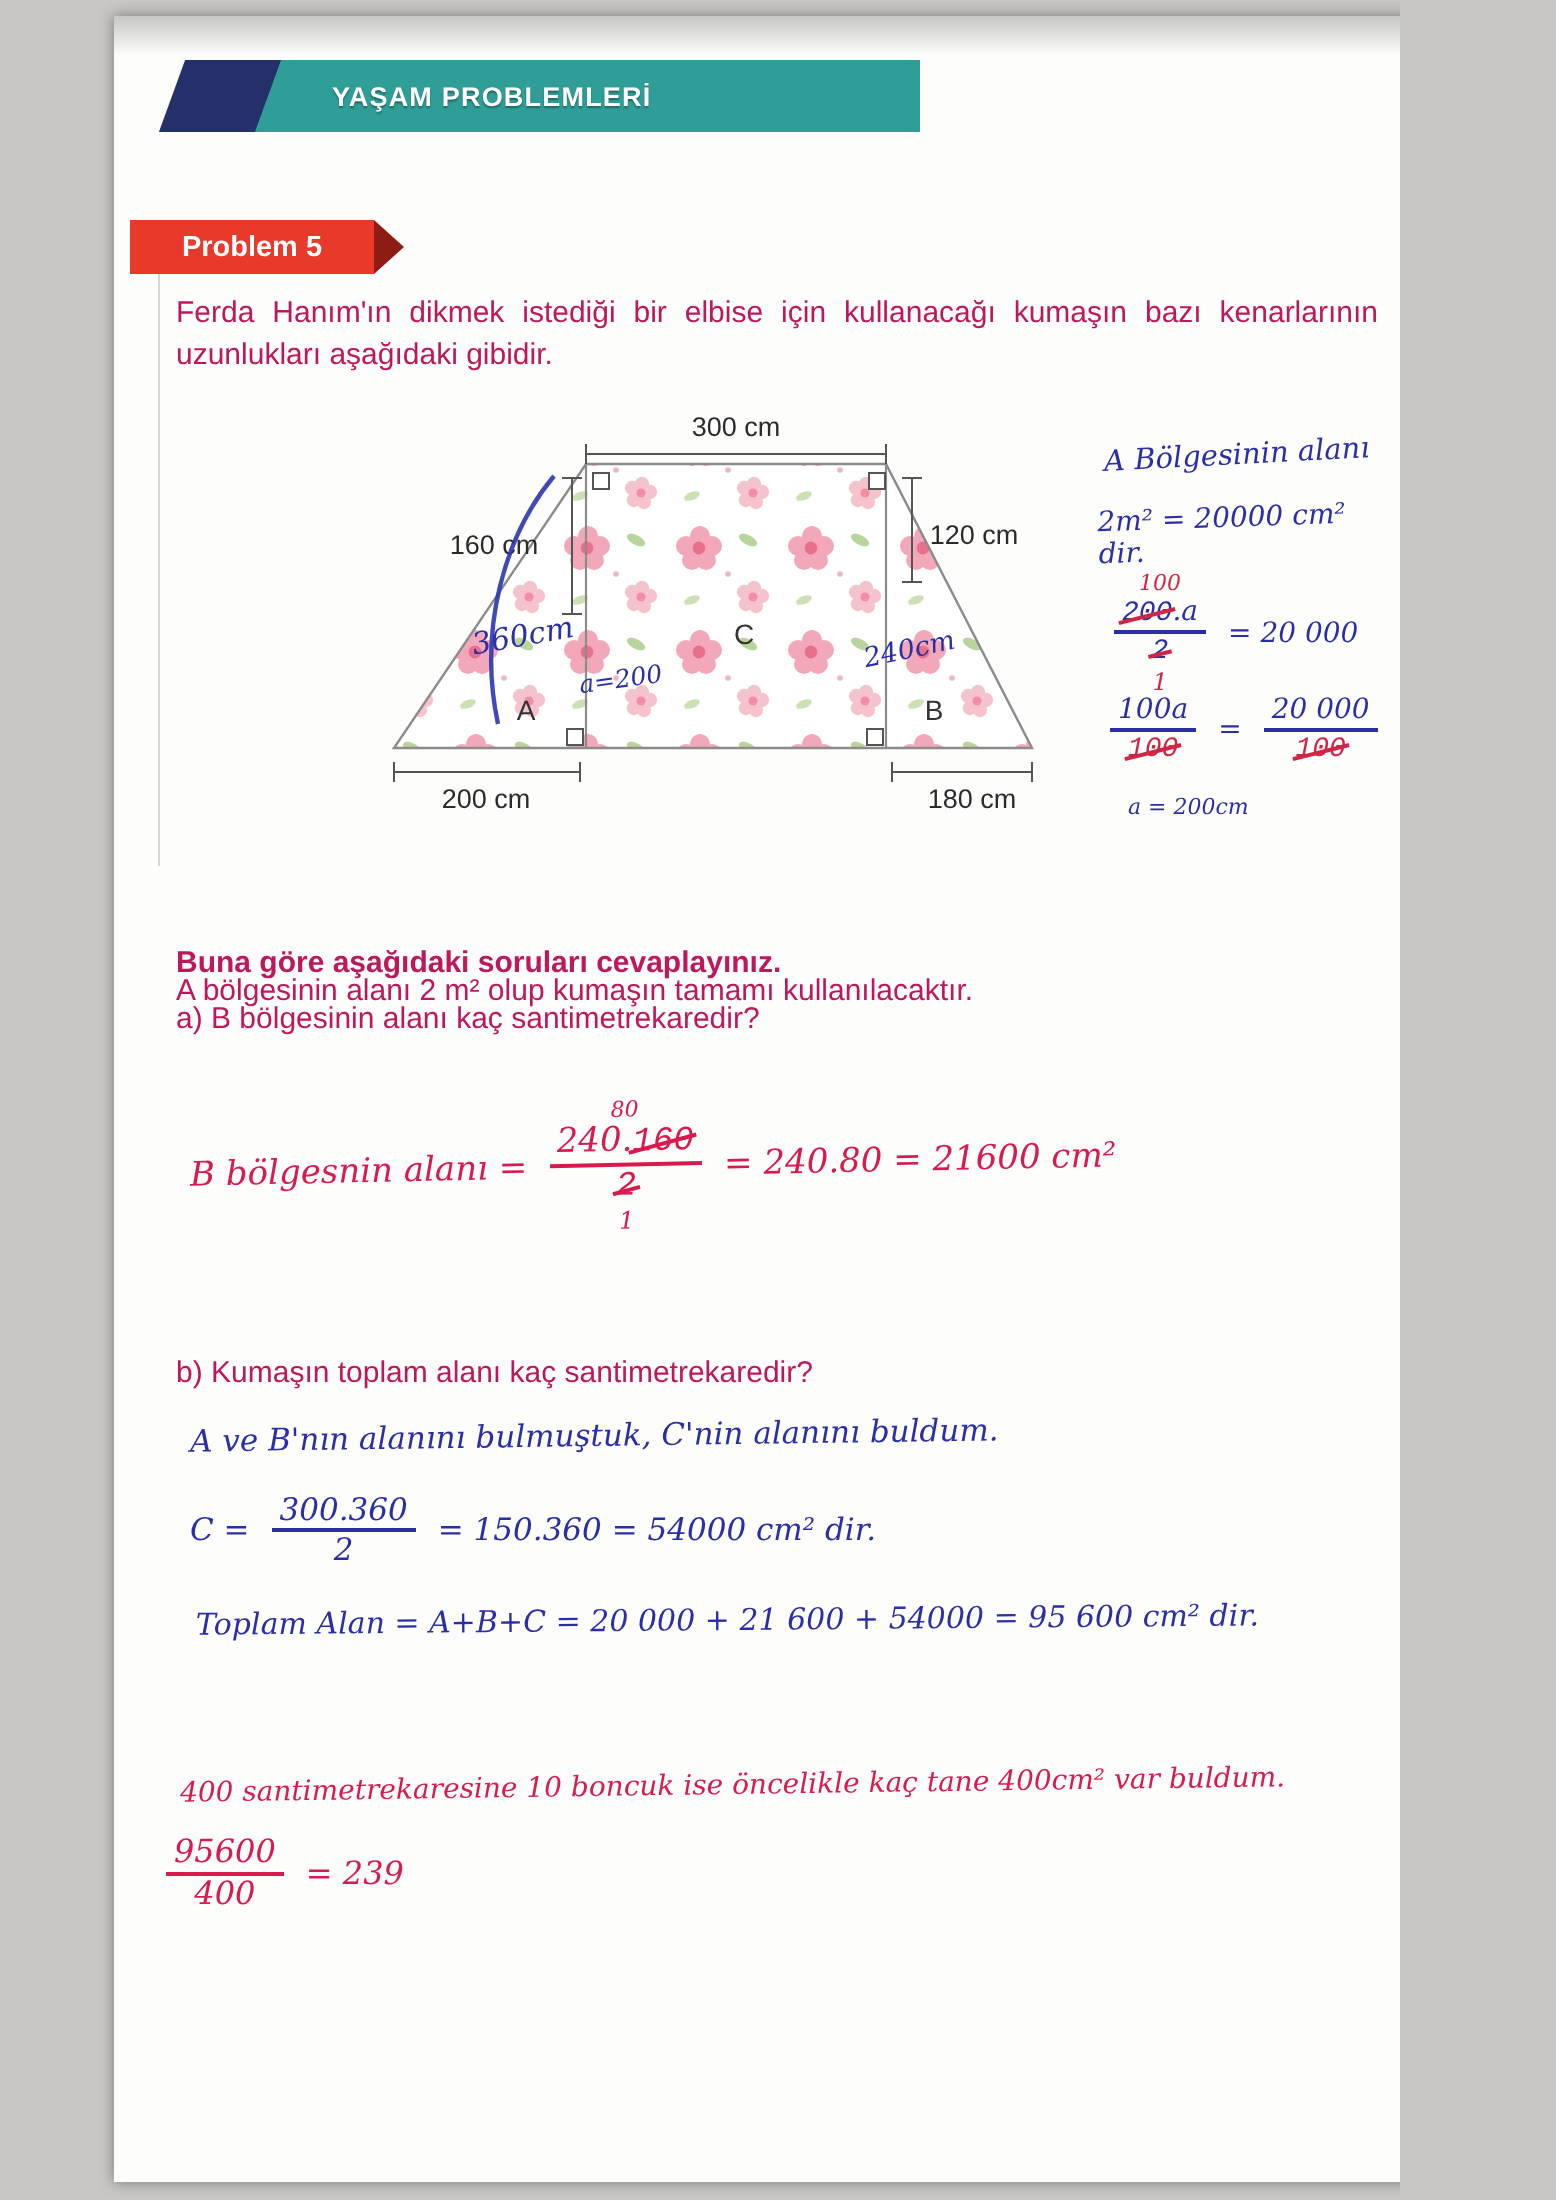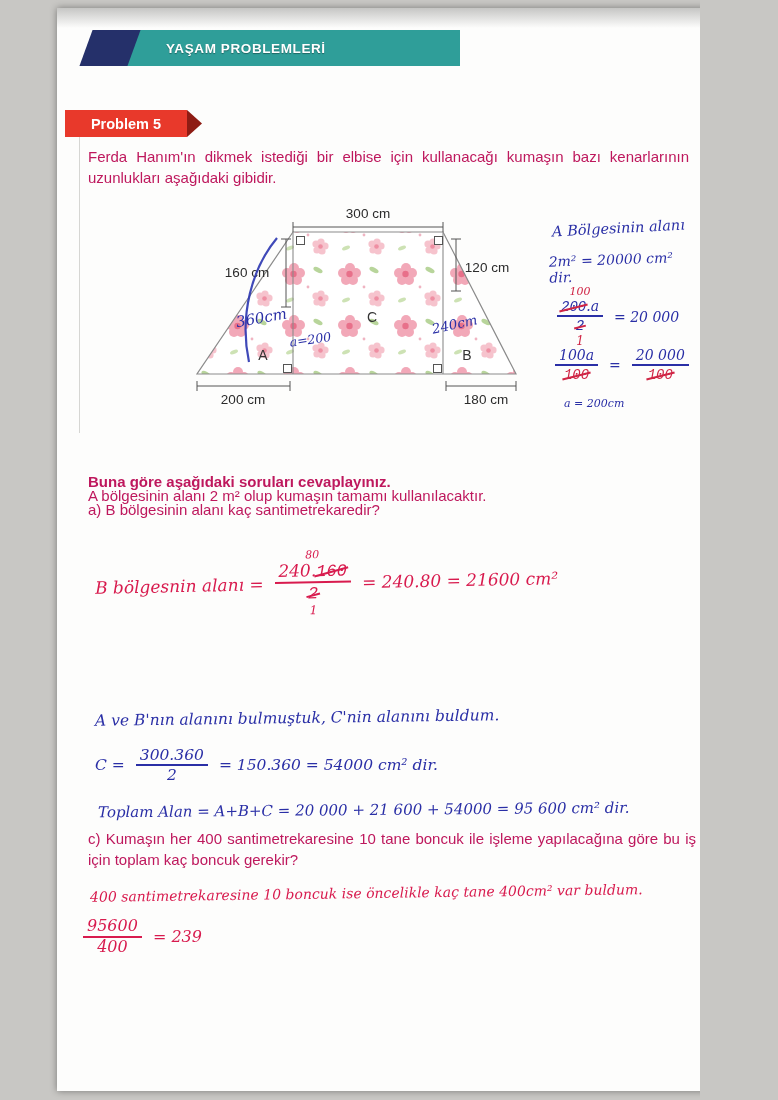--- a/index.html
+++ b/index.html
@@ -188,33 +188,33 @@
     <span>B bölgesnin alanı =</span>
     <span class="frac">
       <span class="top">80</span>
       <span class="num"><span>240.</span><span class="struck">160</span></span>
       <span class="den"><span class="struck">2</span></span>
       <span class="bot">1</span>
     </span>
     <span>= 240.80 = 21600 cm²</span>
   </div>
 
+  <div id="qb" class="text">b) Kumaşın toplam alanı kaç santimetrekaredir?</div>
 
   <div id="ans-b1" class="hw ink-blue">A ve B'nın alanını bulmuştuk, C'nin alanını buldum.</div>
   <div id="ans-b2" class="hw ink-blue row">
     <span>C =</span>
     <span class="frac">
       <span class="num">300.360</span>
       <span class="den">2</span>
     </span>
     <span>= 150.360 = 54000 cm² dir.</span>
   </div>
   <div id="ans-b3" class="hw ink-blue">Toplam Alan = A+B+C = 20 000 + 21 600 + 54000 = 95 600 cm² dir.</div>
 
-  <div id="qc" class="text">c) Kumaşın her 400 santimetrekaresine 10 tane boncuk ile işleme yapılacağına göre bu iş için toplam kaç boncuk gerekir?</div>
 
   <div id="ans-c1" class="hw ink-red">400 santimetrekaresine 10 boncuk ise öncelikle kaç tane 400cm² var buldum.</div>
   <div id="ans-c2" class="hw ink-red row">
     <span class="frac">
       <span class="num">95600</span>
       <span class="den">400</span>
     </span>
     <span>= 239</span>
     <span class="gap"></span>
   </div>

